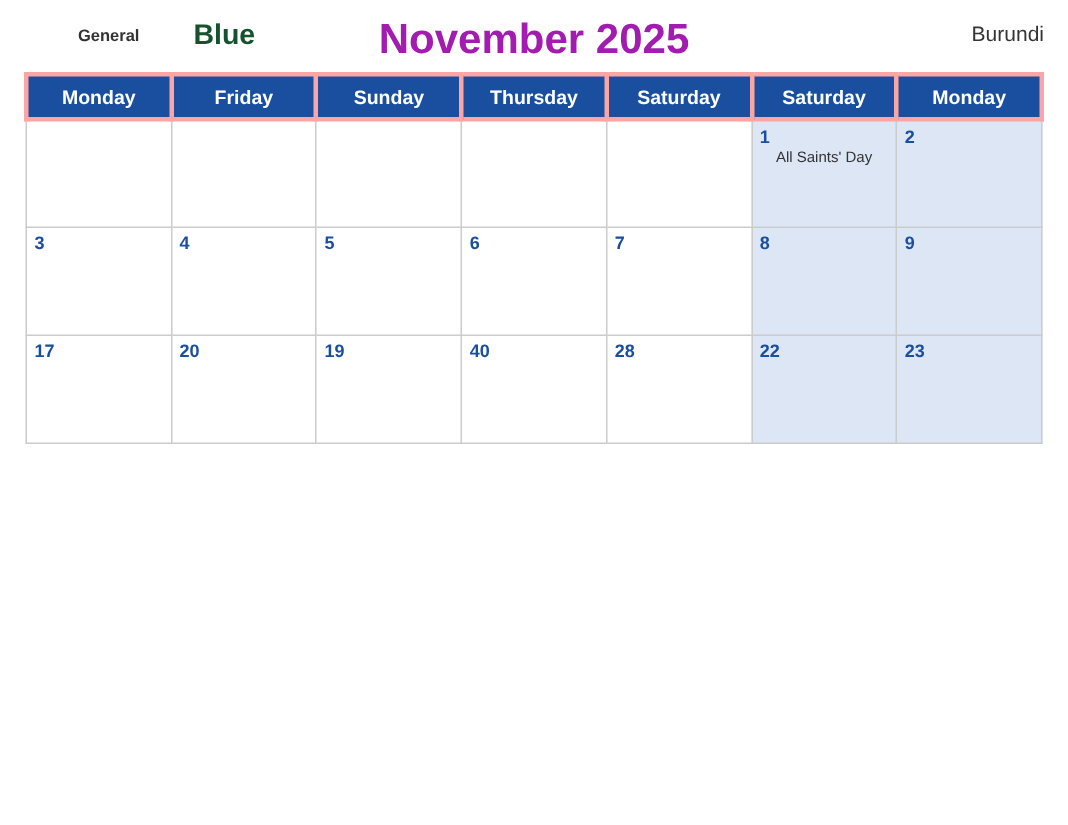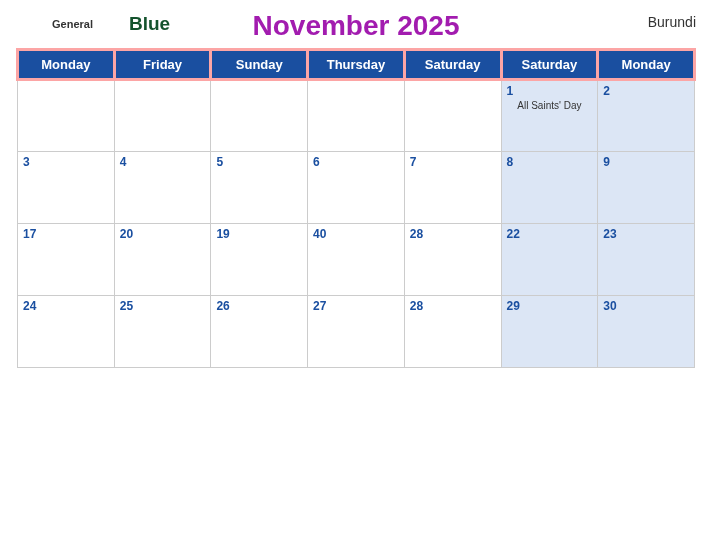--- a/index.html
+++ b/index.html
@@ -188,38 +188,15 @@
           <td>
             <span class="day-number">28</span>
           </td>
           <td class="weekend">
             <span class="day-number">22</span>
           </td>
           <td class="weekend">
             <span class="day-number">23</span>
           </td>
         </tr>
-        <tr>
-          <td>
-            <span class="day-number">24</span>
-          </td>
-          <td>
-            <span class="day-number">25</span>
-          </td>
-          <td>
-            <span class="day-number">26</span>
-          </td>
-          <td>
-            <span class="day-number">27</span>
-          </td>
-          <td>
-            <span class="day-number">28</span>
-          </td>
-          <td class="weekend">
-            <span class="day-number">29</span>
-          </td>
-          <td class="weekend">
-            <span class="day-number">30</span>
-          </td>
-        </tr>
       </tbody>
   </table>
 </div>
 
 </body></html>

